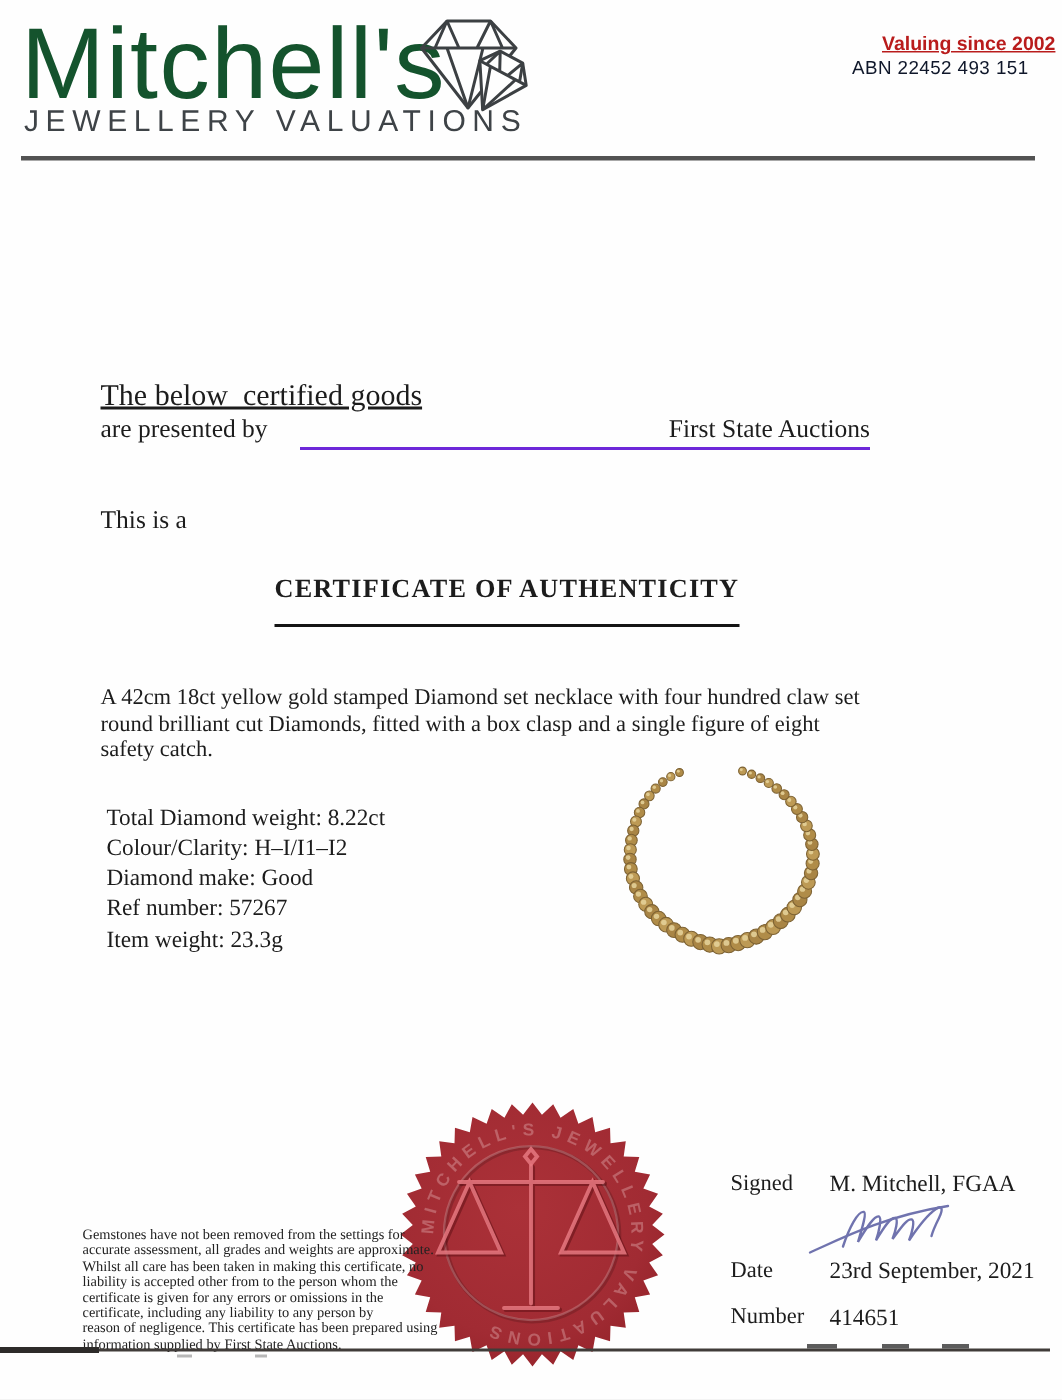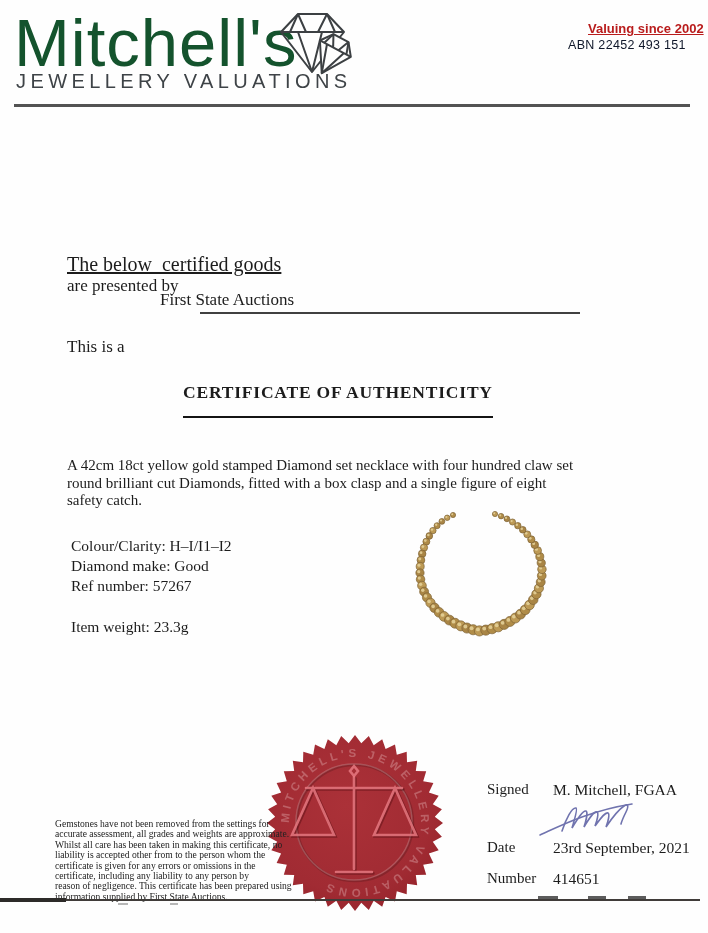--- a/index.html
+++ b/index.html
@@ -28,22 +28,22 @@
   .abn{
     position:absolute;left:568px;top:38px;
     font-family:"Liberation Sans", sans-serif;
     font-size:12.5px;color:#0f172a;letter-spacing:.3px;
   }
   .header-rule{position:absolute;left:14px;top:104px;width:676px;height:2.5px;background:#535353;}
   
   .presented-line1{position:absolute;left:67px;top:253px;font-size:20px;white-space:pre-wrap;text-decoration:underline;}
   .presented-prefix{position:absolute;left:67px;top:276px;font-size:17px;}
   .presenter-underline{
-    position:absolute;left:200px;top:290px;width:380px;height:22px;
-    border-bottom:2px solid #404040;text-align:left;font-size:17px;text-indent:-40px;
+    position:absolute;left:200px;top:276px;width:380px;height:22px;
+    border-bottom:2px solid #6d28d9;text-align:right;font-size:17px;text-indent:-40px;
   }
   
   .thisisa{position:absolute;left:67px;top:337px;font-size:17px;}
   .cert-title{
     position:absolute;left:183px;top:334px;
     font-size:17.5px;font-weight:bold;letter-spacing:.8px;
     border-bottom:2.5px solid #141414;padding-bottom:13px;margin-top:48px;
   }
   
   .description{position:absolute;left:67px;top:457px;width:516px;font-size:15px;line-height:17.5px;}
@@ -94,20 +94,21 @@
 
   <div class="presented-line1">The below  certified goods</div>
   <div class="presented-prefix">are presented by</div>
   <div class="presenter-underline">First State Auctions</div>
 
   <div class="thisisa">This is a</div>
   <div class="cert-title">CERTIFICATE OF AUTHENTICITY</div>
 
   <div class="description">A 42cm 18ct yellow gold stamped Diamond set necklace with four hundred claw set round brilliant cut Diamonds, fitted with a box clasp and a single figure of eight safety catch.</div>
   <div class="details">
+    <div>Total Diamond weight: 8.22ct</div>
     <div>Colour/Clarity: H–I/I1–I2</div>
     <div>Diamond make: Good</div>
     <div>Ref number: 57267</div>
   </div>
   <div class="item-weight">Item weight: 23.3g</div>
 
   <svg class="necklace" width="175" height="142" viewBox="0 0 175 142">
     <path id="neck-path" d="M 60 13 C 42 20, 28 40, 27 68 C 26 98, 52 124, 87 129 C 122 125, 148 100, 149 70 C 149 42, 128 20, 102 12" fill="none" stroke="none"></path>
     <g id="neck-beads">
         <circle cx="60" cy="13" r="2.6" fill="#b08c48" stroke="#7d6233" stroke-width="0.7"></circle>

